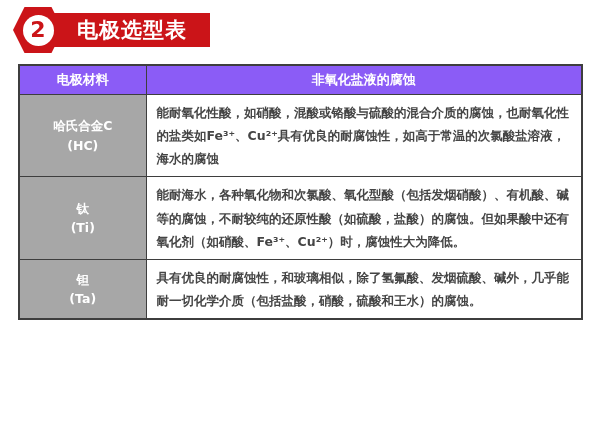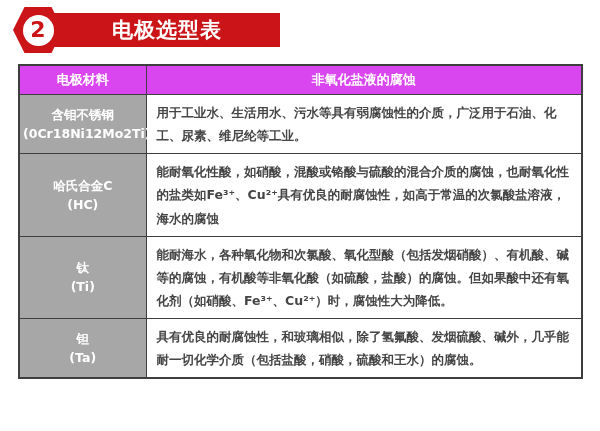--- a/index.html
+++ b/index.html
@@ -53,21 +53,21 @@
   }
   .title-pill {
     margin-left: -9px;
     background: #cb1418;
     color: #ffffff;
     border-radius: 0;
     height: 34px;
     display: flex;
     align-items: center;
     justify-content: center;
-    padding: 0 58px;
+    padding: 0 23px;
     z-index: 1;
   }
   .title-text {
     font-size: 21px;
     font-weight: bold;
     letter-spacing: 1px;
     white-space: nowrap;
   }
   
   table.selection-table {
@@ -76,21 +76,21 @@
     margin: 11px 0 0 18px;
     table-layout: fixed;
     border: 2px solid #3e3e3e;
   }
   .selection-table th,
   .selection-table td {
     border: 1px solid #3e3e3e;
     box-sizing: border-box;
   }
   .selection-table th {
-    background: #d946ef;
+    background: #8b5cf6;
     color: #ffffff;
     font-weight: bold;
     font-size: 13px;
     padding: 5px 4px;
     text-align: center;
   }
   .col-material { width: 127px; }
   td.material-cell {
     background: #a7a7a7;
     color: #ffffff;
@@ -131,38 +131,31 @@
   <table class="selection-table">
     <thead>
       <tr>
         <th class="col-material">电极材料</th>
         <th>非氧化盐液的腐蚀</th>
       </tr>
     </thead>
     <tbody id="table-body">
         <tr>
           <td class="material-cell">
-            <div>含钼不锈钢</div>
-            <div>(0Cr18Ni12Mo2Ti)</div>
-          </td>
-          <td class="desc-cell">用于工业水、生活用水、污水等具有弱腐蚀性的介质，广泛用于石油、化工、尿素、维尼纶等工业。</td>
-        </tr>
-        <tr>
-          <td class="material-cell">
             <div>哈氏合金C</div>
             <div>(HC)</div>
           </td>
           <td class="desc-cell">能耐氧化性酸，如硝酸，混酸或铬酸与硫酸的混合介质的腐蚀，也耐氧化性的盐类如Fe³⁺、Cu²⁺具有优良的耐腐蚀性，如高于常温的次氯酸盐溶液，海水的腐蚀</td>
         </tr>
         <tr>
           <td class="material-cell">
             <div>钛</div>
             <div>(Ti)</div>
           </td>
-          <td class="desc-cell">能耐海水，各种氧化物和次氯酸、氧化型酸（包括发烟硝酸）、有机酸、碱等的腐蚀，有机酸等非氧化酸（如硫酸，盐酸）的腐蚀。但如果酸中还有氧化剂（如硝酸、Fe³⁺、Cu²⁺）时，腐蚀性大为降低。</td>
+          <td class="desc-cell">能耐海水，各种氧化物和次氯酸、氧化型酸（包括发烟硝酸）、有机酸、碱等的腐蚀，不耐较纯的还原性酸（如硫酸，盐酸）的腐蚀。但如果酸中还有氧化剂（如硝酸、Fe³⁺、Cu²⁺）时，腐蚀性大为降低。</td>
         </tr>
         <tr>
           <td class="material-cell">
             <div>钽</div>
             <div>(Ta)</div>
           </td>
           <td class="desc-cell">具有优良的耐腐蚀性，和玻璃相似，除了氢氟酸、发烟硫酸、碱外，几乎能耐一切化学介质（包括盐酸，硝酸，硫酸和王水）的腐蚀。</td>
         </tr>
       </tbody>
   </table>

